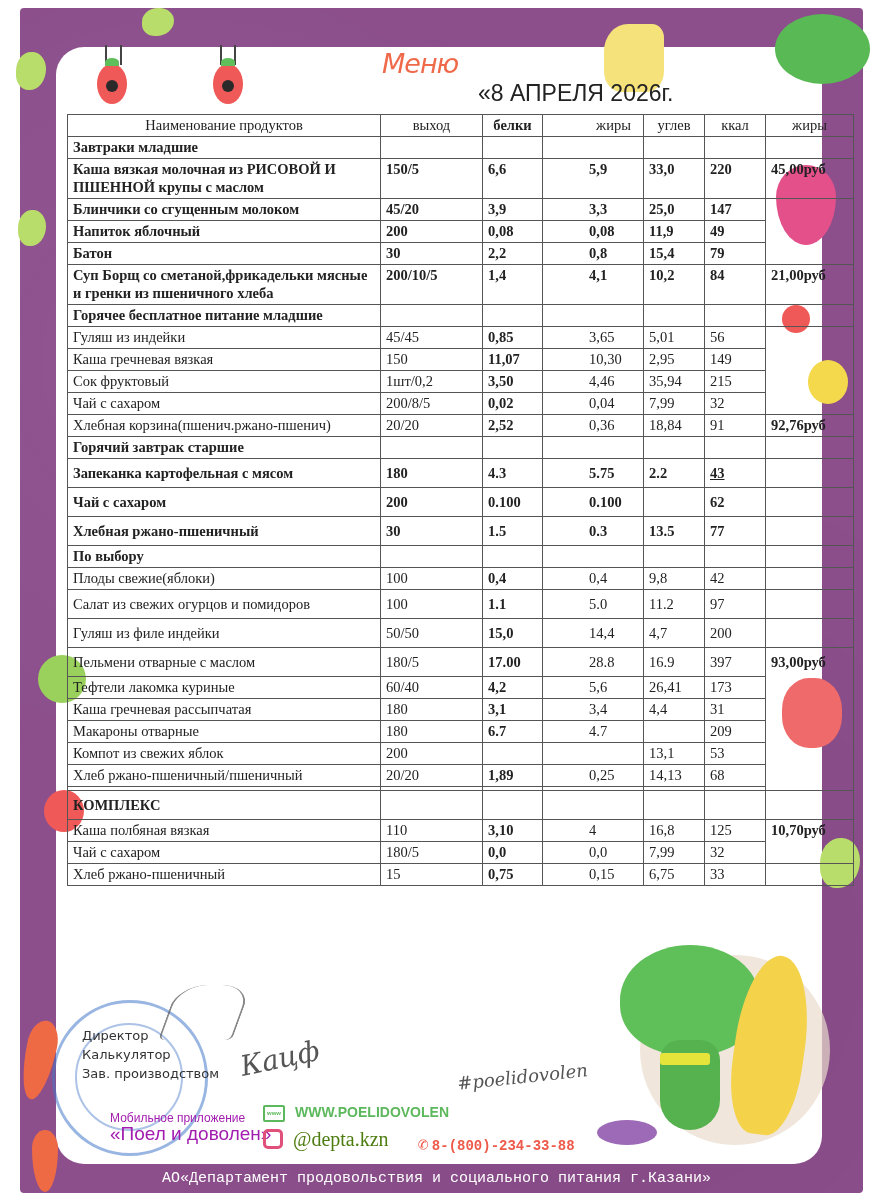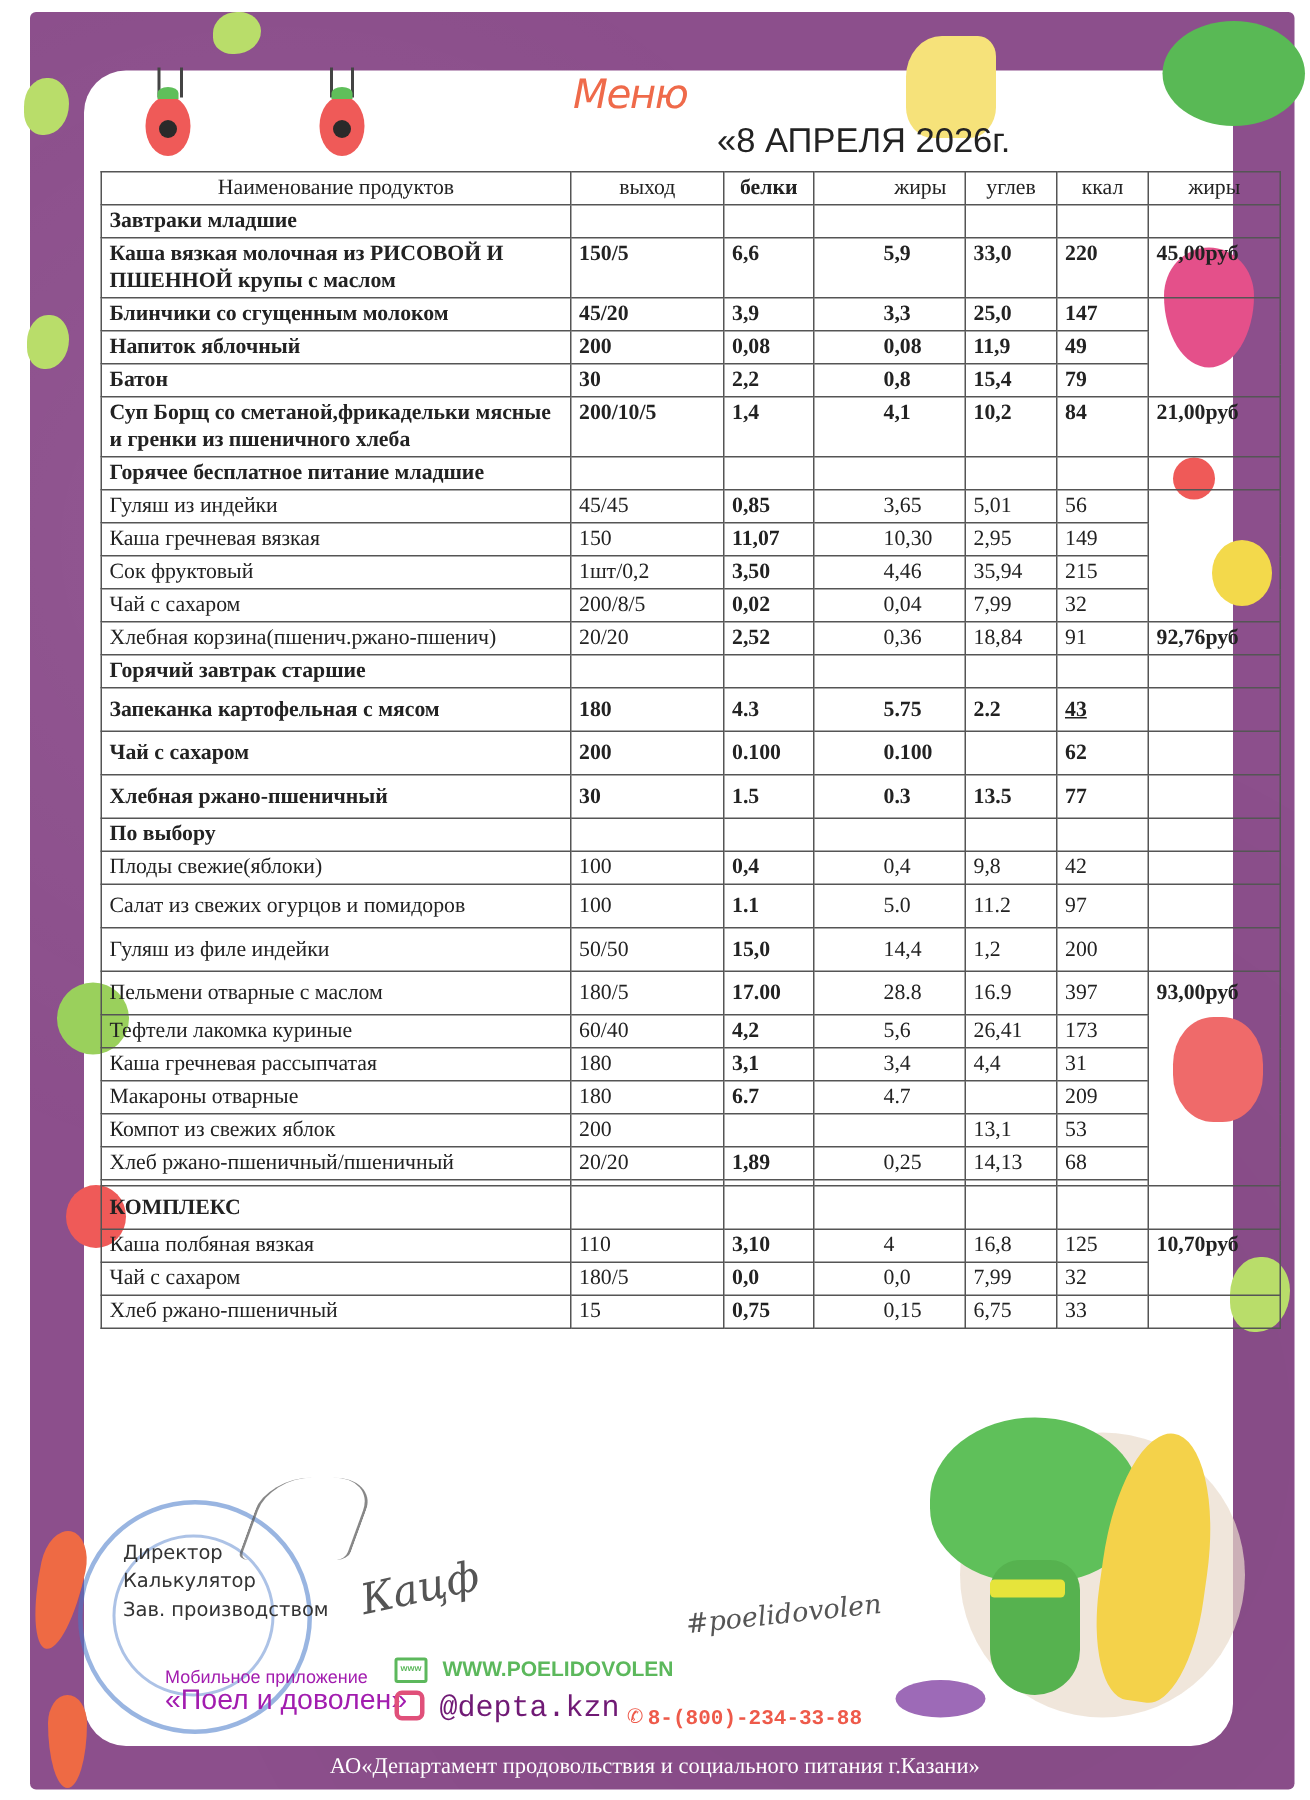--- a/index.html
+++ b/index.html
@@ -39,26 +39,26 @@
   .sig-labels { position:absolute; left:82px; top:1026px; font-family:"DejaVu Sans", sans-serif; font-size:13px; color:#333; line-height:19px; }
   .stamp { position:absolute; left:52px; top:1000px; width:150px; height:150px; border:3px solid rgba(70,120,200,0.55); border-radius:50%; }
   .stamp-inner { position:absolute; left:20px; top:20px; width:104px; height:104px; border:2px solid rgba(70,120,200,0.45); border-radius:50%; }
   .sig1 { position:absolute; left:168px; top:985px; width:70px; height:55px; border-left:2px solid #555; border-right:2px solid #555; transform:skewX(-20deg); border-radius:40% 40% 10% 10%; opacity:0.7; }
   .sig2 { position:absolute; left:240px; top:1042px; font-family:"DejaVu Serif", serif; font-style:italic; font-size:28px; color:#555; transform:rotate(-12deg); }
 
   .app-promo { position:absolute; left:110px; top:1110px; font-family:"Liberation Sans", sans-serif; font-size:12px; color:#a21caf; line-height:16px; }
   .app-promo .big { font-size:19px; }
   .web { position:absolute; left:263px; top:1104px; font-family:"Liberation Sans", sans-serif; font-size:14px; font-weight:bold; color:#5cb85c; }
   .web-icon { display:inline-block; width:18px; height:13px; border:2px solid #5cb85c; border-radius:2px; font-size:6px; color:#5cb85c; text-align:center; vertical-align:middle; margin-right:10px; line-height:12px; }
-  .insta { position:absolute; left:263px; top:1128px; font-family:Liberation Mono, monospace; font-size:20px; color:#701a75; }
+  .insta { position:absolute; left:263px; top:1128px; font-family:Liberation Serif, serif; font-size:20px; color:#4d7c0f; }
   .insta-icon { display:inline-block; width:14px; height:14px; border:3px solid #e0507a; border-radius:5px; vertical-align:middle; margin-right:10px; position:relative; top:-2px; }
   .phone { position:absolute; left:418px; top:1133px; font-family:Liberation Mono, monospace; font-size:14px; font-weight:bold; color:#ee5a4a; }
   .phone-icon { font-size:18px; margin-right:3px; }
   .hashtag { position:absolute; left:457px; top:1066px; font-family:"DejaVu Serif", serif; font-style:italic; font-size:18px; color:#555; transform:rotate(-6deg); }
-  .footer-org { position:absolute; left:0; width:873px; top:1170px; text-align:center; font-family:Liberation Serif, serif; font-size:15px; color:#ffffff; }
+  .footer-org { position:absolute; left:0; width:873px; top:1170px; text-align:center; font-family:Liberation Mono, monospace; font-size:15px; color:#ffffff; }
 
   .broccoli-head { position:absolute; left:620px; top:945px; width:140px; height:110px; background:#5fc05a; border-radius:50% 50% 45% 45%; }
   .broccoli-body { position:absolute; left:660px; top:1040px; width:60px; height:90px; background:#56b24f; border-radius:20px 20px 30px 30px; }
   .banana { position:absolute; left:735px; top:955px; width:70px; height:180px; background:#f4d24a; border-radius:50% 50% 40% 40%; transform:rotate(8deg); }
   .plate { position:absolute; left:640px; top:955px; width:190px; height:190px; background:#eadccc; border-radius:50%; opacity:0.7; }
   .candy { position:absolute; left:597px; top:1120px; width:60px; height:25px; background:#9d6ab7; border-radius:50%; }
   .glasses { position:absolute; left:660px; top:1053px; width:50px; height:12px; background:#e6e43b; border-radius:3px; }
 </style>
 </head>
 <body>
@@ -274,21 +274,21 @@
         <td class="c3">5.0</td>
         <td class="c4">11.2</td>
         <td class="c5">97</td>
         <td class="c6 b" rowspan="1"></td>
       </tr>
       <tr class="tall">
         <td class="c0">Гуляш из  филе индейки</td>
         <td class="c1">50/50</td>
         <td class="c2">15,0</td>
         <td class="c3">14,4</td>
-        <td class="c4">1,2</td>
+        <td class="c4">4,7</td>
         <td class="c5">200</td>
         <td class="c6 b" rowspan="1"></td>
       </tr>
       <tr class="tall">
         <td class="c0">Пельмени отварные с маслом</td>
         <td class="c1">180/5</td>
         <td class="c2">17.00</td>
         <td class="c3">28.8</td>
         <td class="c4">16.9</td>
         <td class="c5">397</td>

